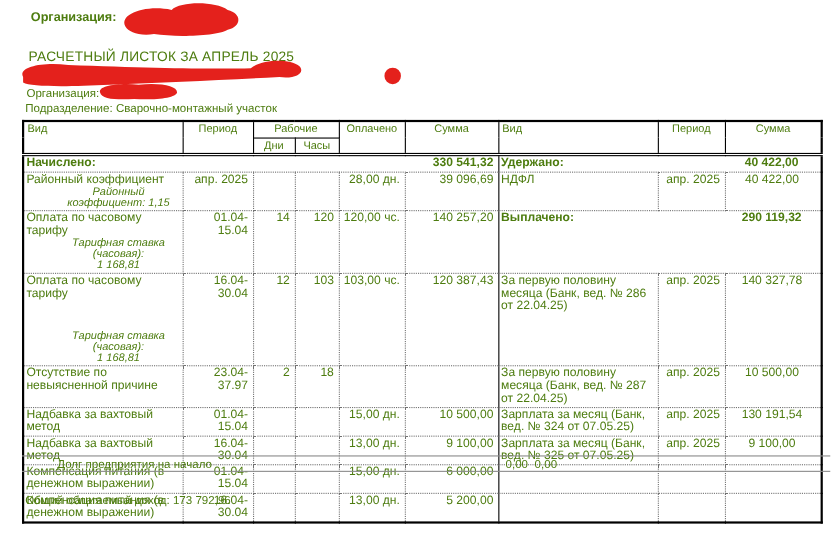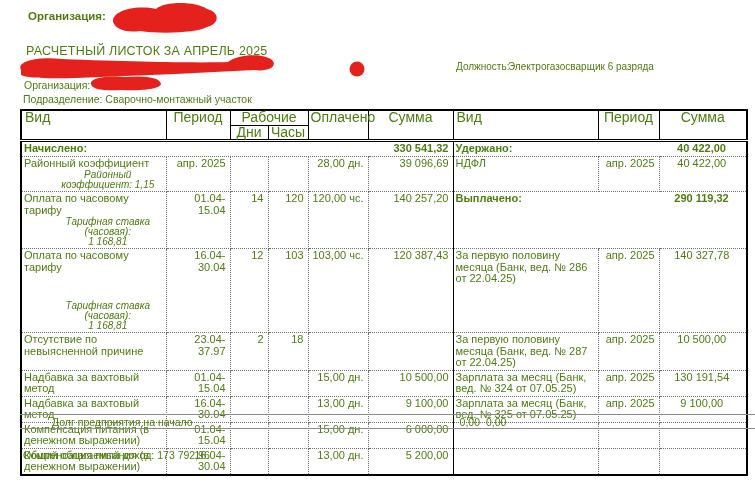--- a/index.html
+++ b/index.html
@@ -13,21 +13,21 @@
   .dept{left:23px;top:93px;}
   .payblock{left:456px;top:61px;width:281px;font-size:10px;}
   .payrow{position:relative;height:15.5px;}
   .payrow .pv{position:absolute;left:52px;top:0;}
   .pay-top{display:flex;justify-content:space-between;font-weight:bold;font-size:10.5px;height:17px;}
   .inline-val{margin-left:4px;}
 
   table.ps{position:absolute;left:20px;top:109px;width:726px;border-collapse:collapse;
            table-layout:fixed;font-size:11px;line-height:11.5px;border:2px solid #000;}
   table.ps th{border:1px solid #000;font-weight:normal;vertical-align:top;padding:1px 2px;
-              text-align:center;font-size:14px;}
+              text-align:center;font-size:10px;}
   table.ps thead{border-bottom:3px double #000;}
   table.ps th.hl{text-align:left;padding-left:3px;}
   table.ps td{border:1px dotted #707070;vertical-align:top;padding:1px 4px 1px 2px;
               overflow:hidden;}
   table.ps .rsep{border-left:1px solid #000;}
   table.ps td.noleft{border-left-style:hidden;}
   .num{text-align:right;}
   .per{text-align:right;padding-right:5px;}
   td.t{padding:1px 1px 1px 3px;}
   td.sumr{padding-right:8px;text-align:center;}
@@ -51,24 +51,20 @@
 <body>
 
 <div class="page">
 
   <div class="abs org-top">Организация:</div>
   <div class="abs title">РАСЧЕТНЫЙ ЛИСТОК ЗА АПРЕЛЬ 2025</div>
   <div class="abs meta org2">Организация:</div>
   <div class="abs meta dept"><span>Подразделение:</span> <span>Сварочно-монтажный участок</span></div>
 
   <div class="abs payblock">
-    <div class="payrow">
-      <span>Должность:</span>
-      <span class="pv">Электрогазосварщик 6 разряда</span>
-    </div>
   </div>
 
   <table class="ps">
     <colgroup>
       <col style="width:145px">
         <col style="width:64px">
         <col style="width:38px">
         <col style="width:40px">
       <col style="width:60px">
         <col style="width:85px">

